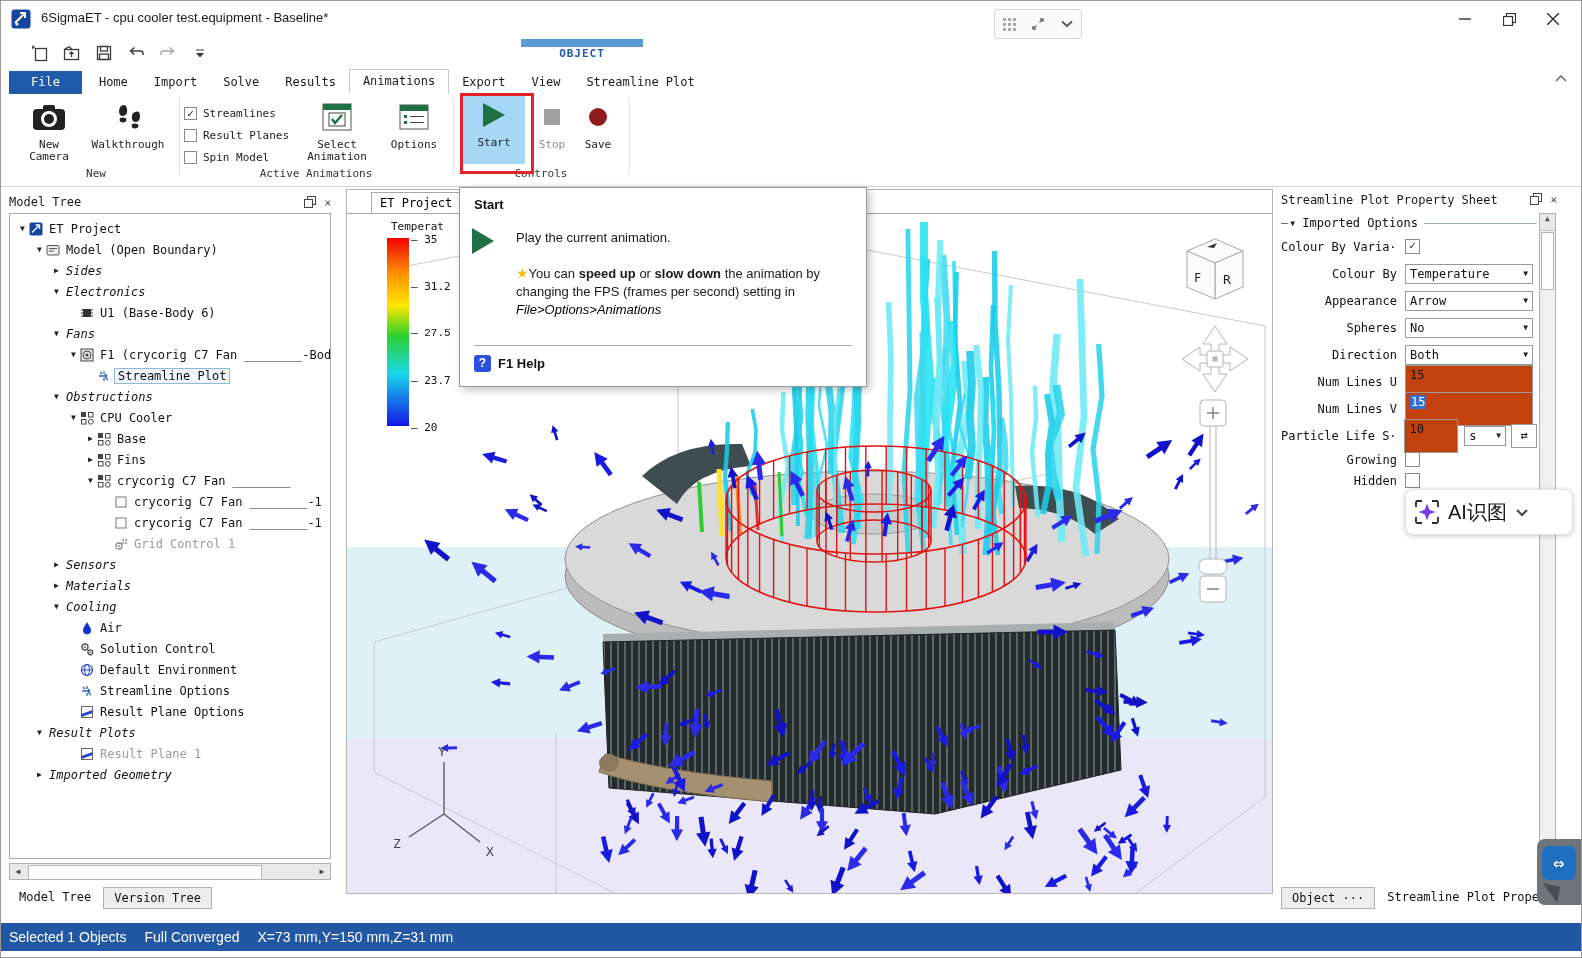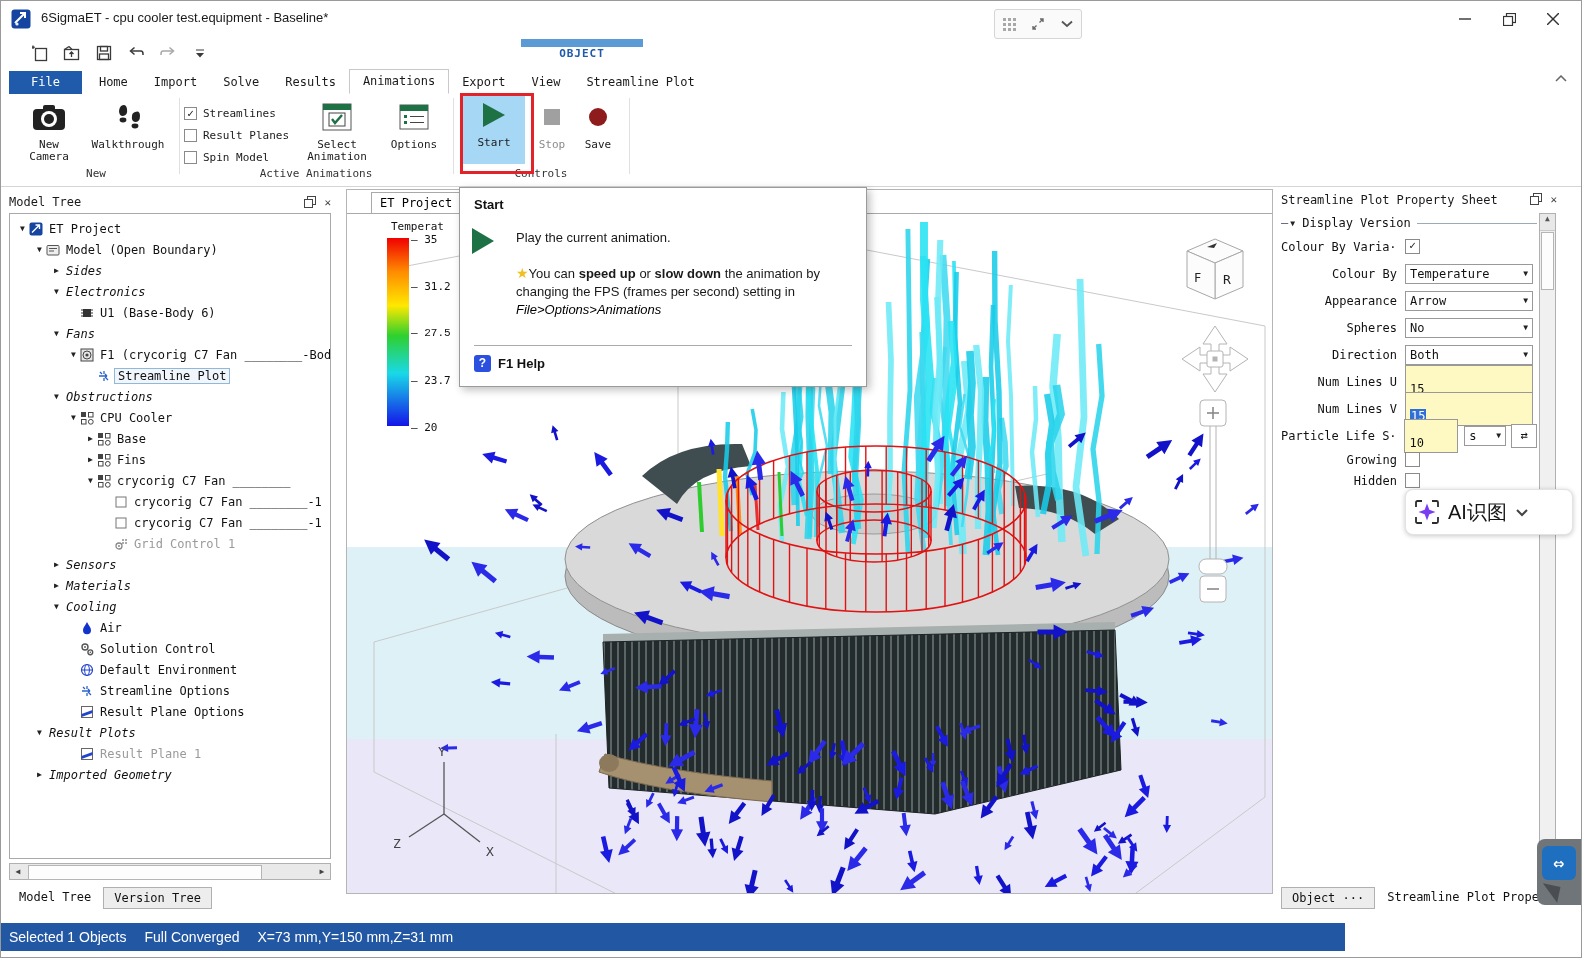--- a/index.html
+++ b/index.html
@@ -74,21 +74,21 @@
   
   .prop-panel{position:absolute;left:1280px;top:188px;width:294px;height:705px;}
   .prop-body{position:absolute;left:0;top:24px;width:256px;}
   .psec{display:flex;align-items:center;height:20px;font-size:12px;color:#111;}
   .psec .dash{margin-right:2px;color:#557;}
   .psec .line{flex:1;border-top:1px solid #9ab;margin-left:6px;}
   .prow{display:flex;align-items:center;height:27px;font-size:12px;color:#111;}
   .prow .plbl{width:116px;text-align:right;margin-right:8px;white-space:nowrap;overflow:hidden;}
   .pselect{width:128px;height:20px;border:1px solid #999;background:#fff;display:flex;align-items:center;
            padding:0 4px;box-sizing:border-box;justify-content:space-between;}
-  .pinput{width:128px;height:20px;border:1px solid #999;background:#fef9c3;display:flex;align-items:flex-start;
+  .pinput{width:128px;height:20px;border:1px solid #999;background:#c2410c;display:flex;align-items:flex-end;
           padding:16px 4px;box-sizing:border-box;}
   .pinput .selval{background:#2f6fd6;color:#fff;padding:0 1px;}
   .punit{width:42px;height:20px;border:1px solid #999;background:#fff;display:flex;align-items:center;
          justify-content:space-between;padding:0 4px;box-sizing:border-box;margin-left:6px;}
   .pswap{width:24px;height:22px;border:1px solid #999;background:#fff;margin-left:5px;text-align:center;line-height:20px;}
   .vscroll{position:absolute;left:258px;top:24px;width:17px;height:670px;border:1px solid #b0b0b0;background:#f0f0f0;box-sizing:border-box;}
   .vs-arrow{height:16px;text-align:center;font-size:8px;color:#555;border-bottom:1px solid #c8c8c8;background:#e8e8e8;}
   .vs-thumb{margin:1px;height:56px;background:#fdfdfd;border:1px solid #b5b5b5;}
   .caret{font-size:8px;color:#222;}
   
@@ -110,21 +110,21 @@
           border-radius:8px;box-shadow:0 1px 5px rgba(0,0,0,.22);z-index:60;display:flex;align-items:center;
           padding:0 8px;box-sizing:border-box;gap:8px;font-family:"Liberation Sans",sans-serif;}
   .ai-lbl{font-size:20px;color:#151515;}
   .tv-widget{position:absolute;left:1536px;top:838px;width:46px;height:66px;background:#70757a;
              border-radius:8px 0 0 8px;z-index:60;}
   .tv-inner{position:absolute;left:5px;top:7px;width:34px;height:34px;background:#1f6fc0;border-radius:6px;
             color:#fff;font-size:18px;text-align:center;line-height:34px;font-weight:bold;}
   .tv-tail{position:absolute;left:4px;top:46px;width:0;height:0;border-left:18px solid transparent;
            border-top:16px solid #4a4e52;transform:rotate(12deg);}
   
-  .statusbar{position:absolute;left:0;top:922px;width:1344px;height:28px;background:#2257a4;color:#fff;
+  .statusbar{position:absolute;left:0;top:922px;width:1582px;height:28px;background:#2257a4;color:#fff;
              font:14px "Liberation Sans",sans-serif;display:flex;align-items:center;gap:18px;padding-left:8px;box-sizing:border-box;}
   svg{display:block;}
 </style>
 </head>
 <body>
 
 <div class="app">
 
   <div class="titlebar">
     <span class="app-icon">
@@ -1289,21 +1289,21 @@
           <svg width="12" height="12" fill="#fff" stroke="#444">
             <rect x="3.5" y="0.5" width="8" height="8"></rect>
             <rect x="0.5" y="3.5" width="8" height="8"></rect>
           </svg>
         </span>
       <span class="mini-ic">✕</span>
     </span>
   </div>
   <div class="prop-panel">
     <div class="prop-body" id="propBody">
-        <div class="psec"><span class="dash">—</span><span class="caret">▼</span>&nbsp;<span>Display Version</span><span class="line"></span></div>
+        <div class="psec"><span class="dash">—</span><span class="caret">▼</span>&nbsp;<span>Imported Options</span><span class="line"></span></div>
         <div class="prow">
           <span class="plbl">Colour By Varia···</span>
           <span class="cbox" style="width: 15px; height: 15px;">✓</span>
         </div>
         <div class="prow">
           <span class="plbl">Colour By</span>
           <div class="pselect">
             <span>Temperature</span>
             <span class="caret">▼</span>
           </div>

